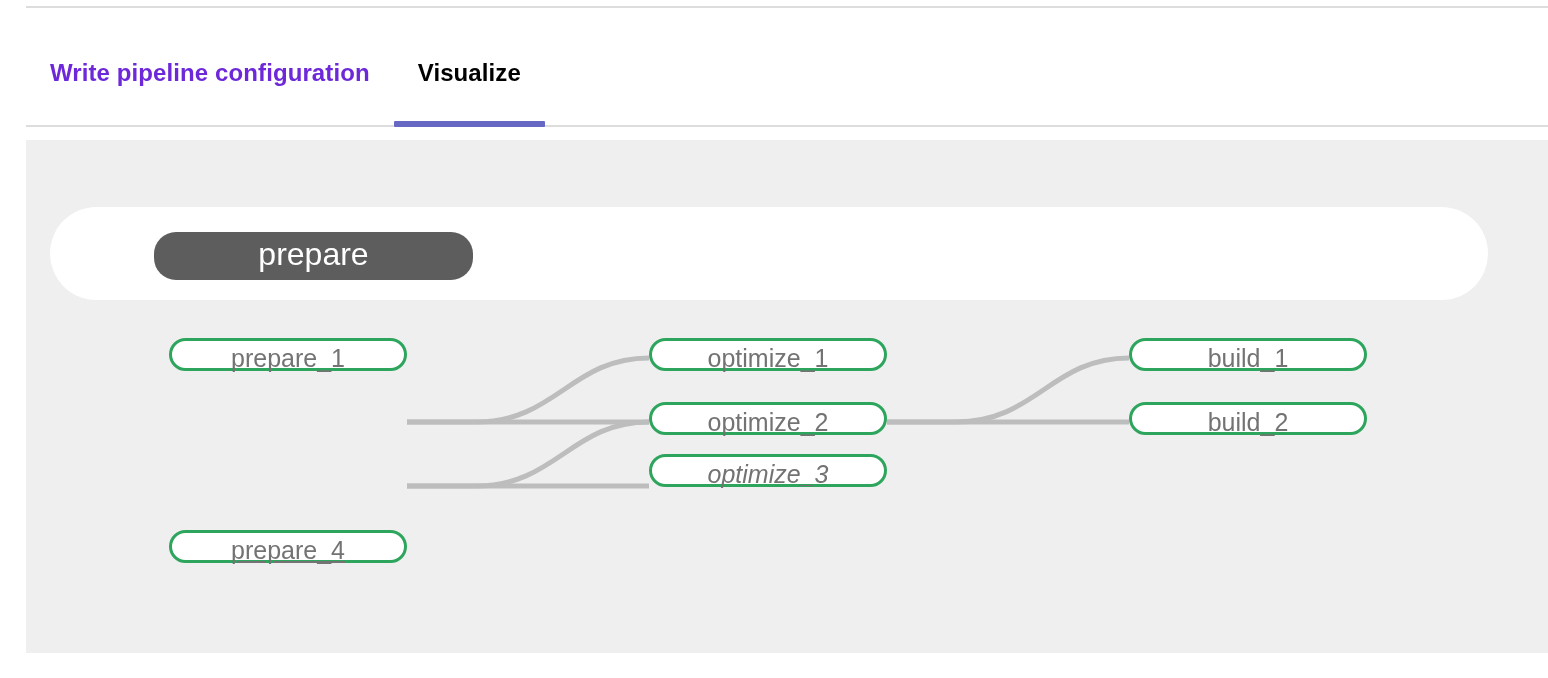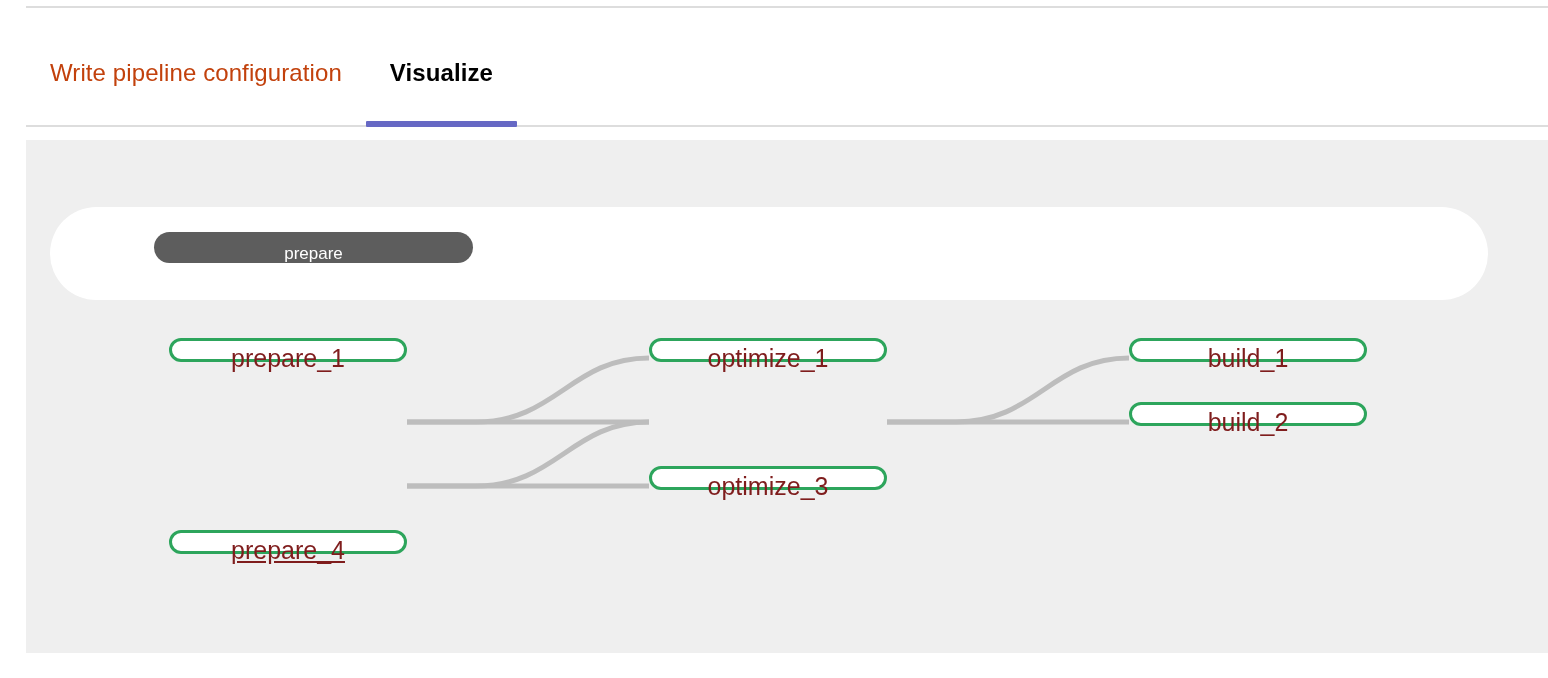--- a/index.html
+++ b/index.html
@@ -41,24 +41,25 @@
     align-items: flex-start;
     height: 100%;
   }
   .tab {
     position: relative;
     height: 100%;
     box-sizing: border-box;
     padding: 18px 24px 0 24px;
     font-size: 24px;
     line-height: 30px;
-    color: #c2410c;
+    color: #6d28d9;
     cursor: pointer;
     white-space: nowrap;
     letter-spacing: 0.1px;
+    font-weight: bold;
   }
   .tab.active {
     color: #000000;
     font-weight: bold;
   }
   .tab .tab-underline {
     position: absolute;
     left: 0;
     bottom: -2px;
     width: 100%;
@@ -85,48 +86,48 @@
     left: 24px;
     top: 67px;
     width: 1438px;
     height: 93px;
     background: #ffffff;
     border-radius: 47px;
   }
   .stage-pill {
     position: absolute;
     top: 25px;
-    height: 31px;
+    height: 48px;
     background: #5d5d5d;
     border-radius: 22px;
     color: #ffffff;
-    font-size: 17px;
+    font-size: 32px;
     line-height: 44px;
     text-align: center;
     white-space: nowrap;
   }
 
   
   .edges {
     position: absolute;
     left: 0;
     top: 0;
     width: 1522px;
     height: 513px;
   }
 
   
   .node {
     position: absolute;
     box-sizing: border-box;
-    height: 24px;
+    height: 33px;
     background: #ffffff;
     border: 3px solid #2da55c;
     border-radius: 21px;
-    color: #7f1d1d;
+    color: #737373;
     font-size: 25px;
     line-height: 35px;
     text-align: center;
     white-space: nowrap;
     cursor: pointer;
   }
 </style>
 </head>
 <body>
 
@@ -165,18 +166,19 @@
   </svg>
 
   <div class="stage-band">
     <div class="stage-pill" style="left:104px;width:319px;">prepare</div>
   </div>
 
   <div class="node" style="left:143px;top:198px;width:238px;">prepare_1</div>
   <div class="node" style="left:143px;top:390px;width:238px;text-decoration:underline;">prepare_4</div>
 
   <div class="node" style="left:623px;top:198px;width:238px;">optimize_1</div>
-  <div class="node" style="left:623px;top:326px;width:238px;">optimize_3</div>
+  <div class="node" style="left:623px;top:262px;width:238px;">optimize_2</div>
+  <div class="node" style="left:623px;top:314px;width:238px;font-style:italic;">optimize_3</div>
 
   <div class="node" style="left:1103px;top:198px;width:238px;">build_1</div>
   <div class="node" style="left:1103px;top:262px;width:238px;">build_2</div>
 
 </div>
 
 </body></html>

